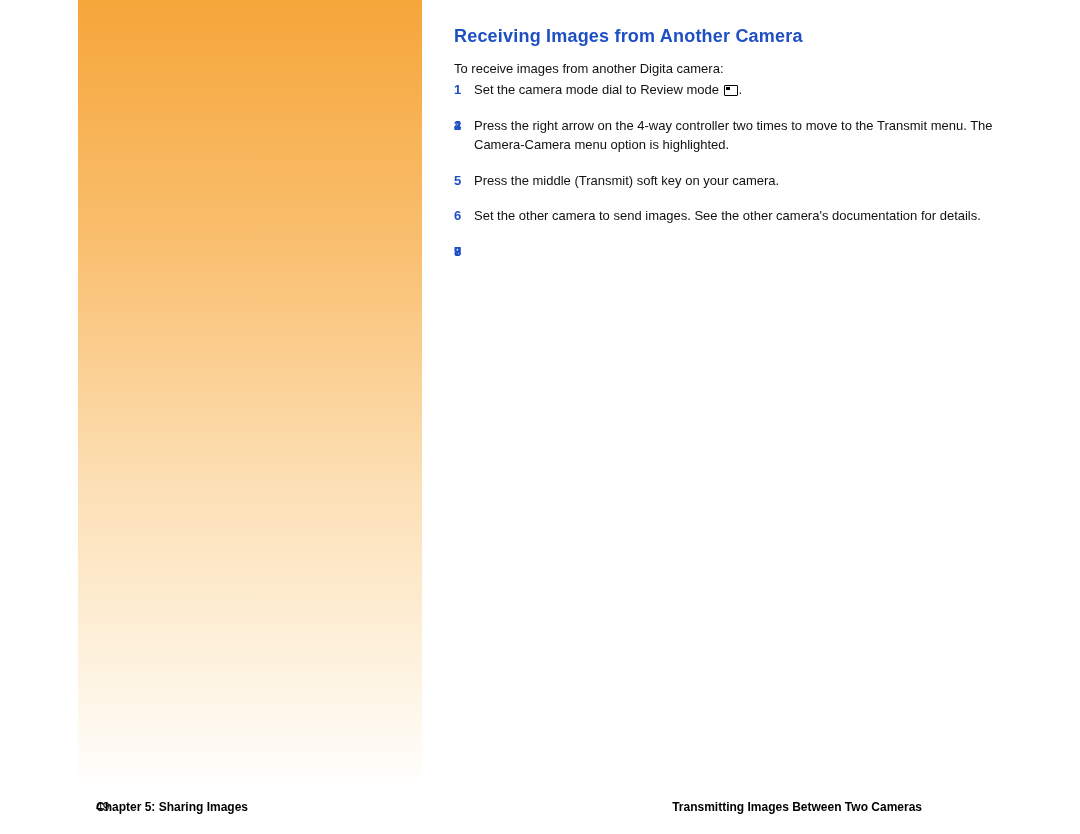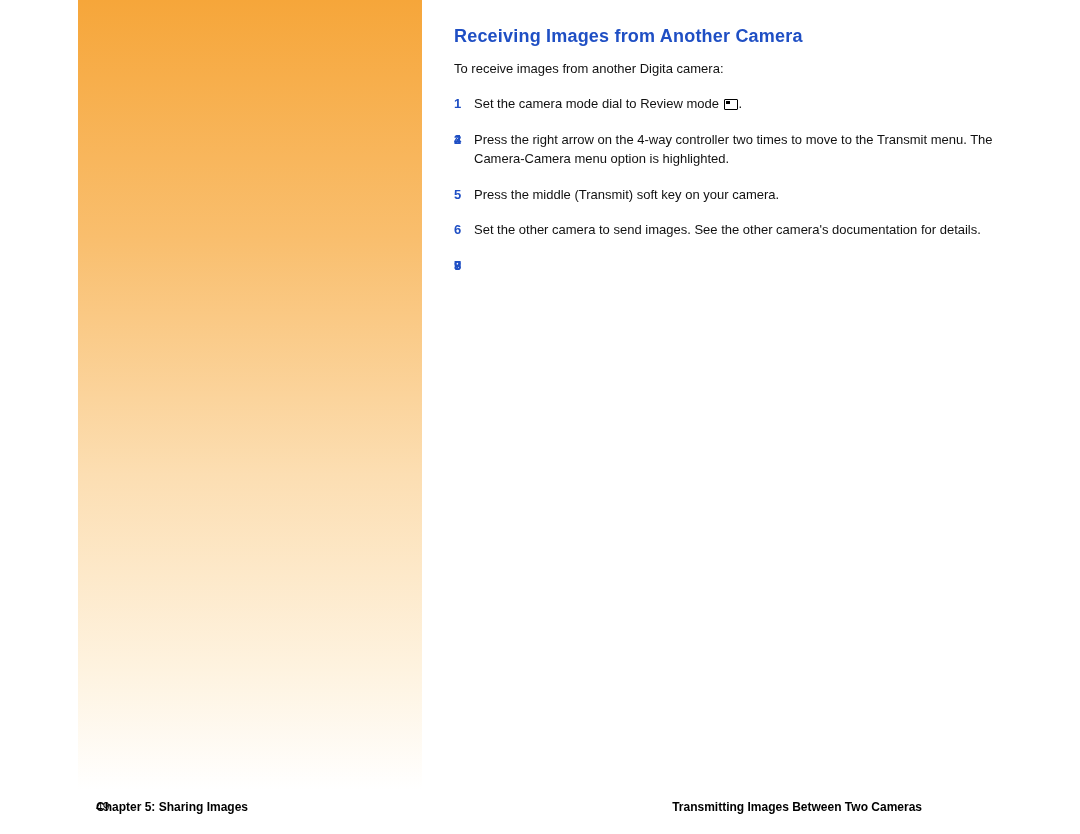--- a/index.html
+++ b/index.html
@@ -28,21 +28,21 @@
   .heading {
     font-size: 18px;
     font-weight: 700;
     color: #1f4fc4;
     margin-bottom: 14px;
     letter-spacing: 0.2px;
   }
   .intro {
     font-size: 13px;
     color: #111;
-    margin-bottom: 18px;
+    margin-bottom: 4px;
   }
   ol.steps {
     list-style: none;
     counter-reset: step;
   }
   ol.steps > li {
     position: relative;
     padding-left: 20px;
     font-size: 13px;
     line-height: 1.5;

